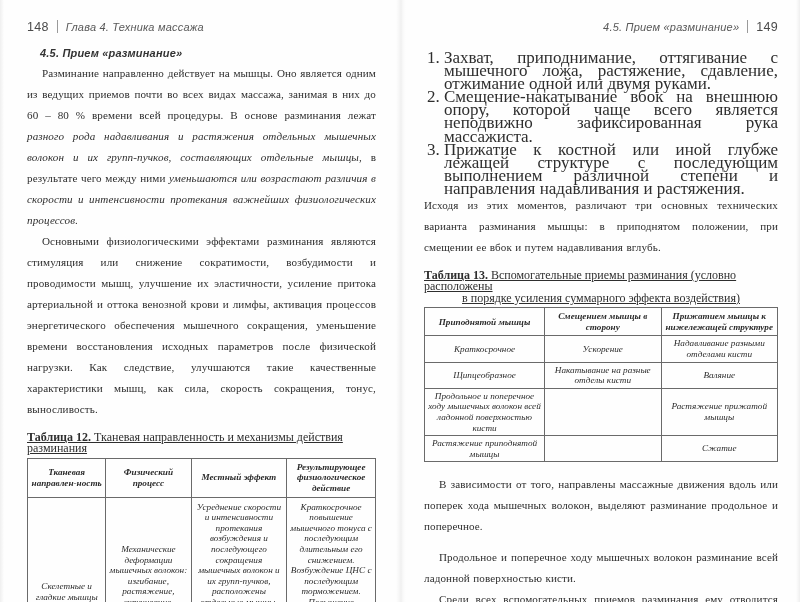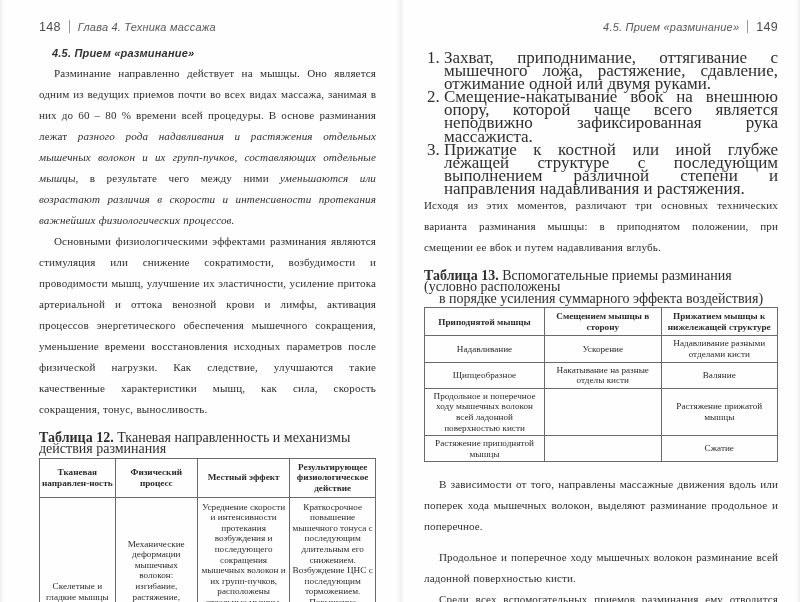--- a/index.html
+++ b/index.html
@@ -49,21 +49,21 @@
   .edge-left { left: 0; background: linear-gradient(to right, rgba(0,0,0,0.06), rgba(0,0,0,0)); }
   .edge-right { right: 0; background: linear-gradient(to left, rgba(0,0,0,0.06), rgba(0,0,0,0)); }
 
   .page {
     position: relative;
     width: 400px;
     height: 602px;
     box-sizing: border-box;
     background: #fefefe;
   }
-  .page-left  { padding: 18px 24px 10px 39px; }
+  .page-left  { padding: 18px 24px 10px 27px; }
   .page-right { padding: 18px 22px 10px 24px; }
 
   
   .runhead {
     display: flex;
     align-items: baseline;
     height: 18px;
     font-family: "Liberation Sans", "DejaVu Sans", sans-serif;
     color: #5a5a5a;
     margin-bottom: 11px;
@@ -139,34 +139,36 @@
     content: counter(nl) ".";
     position: absolute;
     left: 3px;
     top: 0;
     width: 14px;
     text-align: left;
   }
 
   
   .tbl-caption {
-    font-size: 14px;
+    font-size: 12px;
     line-height: 11.4px;
     color: #2e2e2e;
     margin: 12px 0 3px 0;
     text-align: left;
+    text-decoration: underline;
   }
   .tbl-caption.center { text-align: center; }
   .tbl-caption b { font-weight: bold; }
 
   
   table.bt-table {
     border-collapse: collapse;
     width: 100%;
     table-layout: fixed;
+    font-style: italic;
   }
   table.bt-table th,
   table.bt-table td {
     border: 1px solid #6a6a6a;
     padding: 2px 2px;
     vertical-align: middle;
     text-align: center;
     font-size: 9.2px;
     line-height: 10.6px;
     color: #2b2b2b;
@@ -269,21 +271,21 @@
       </colgroup>
       <thead>
         <tr>
           <th>Приподнятой мышцы</th>
           <th>Смещением мышцы в сторону</th>
           <th>Прижатием мышцы к нижележащей структуре</th>
         </tr>
       </thead>
       <tbody>
         <tr>
-          <td>Надавливание</td>
+          <td>Краткосрочное</td>
           <td>Ускорение</td>
           <td>Надавливание разными отделами кисти</td>
         </tr>
         <tr>
           <td>Щипцеобразное</td>
           <td>Накатывание на разные отделы кисти</td>
           <td>Валяние</td>
         </tr>
         <tr>
           <td>Продольное и поперечное ходу мышечных волокон всей ладонной поверхностью кисти</td>

